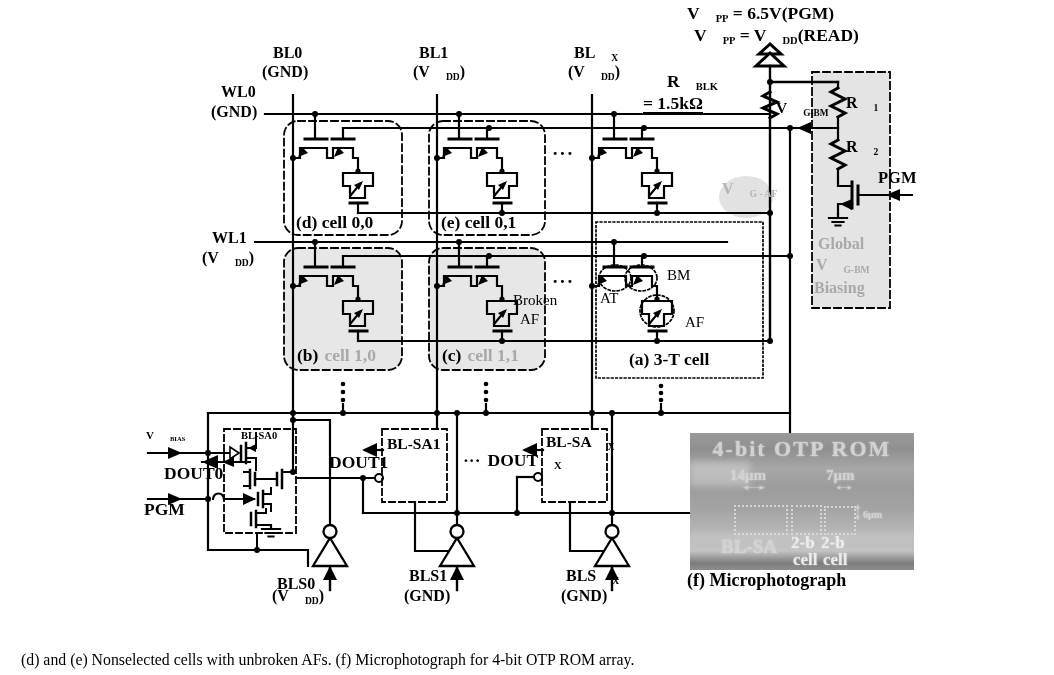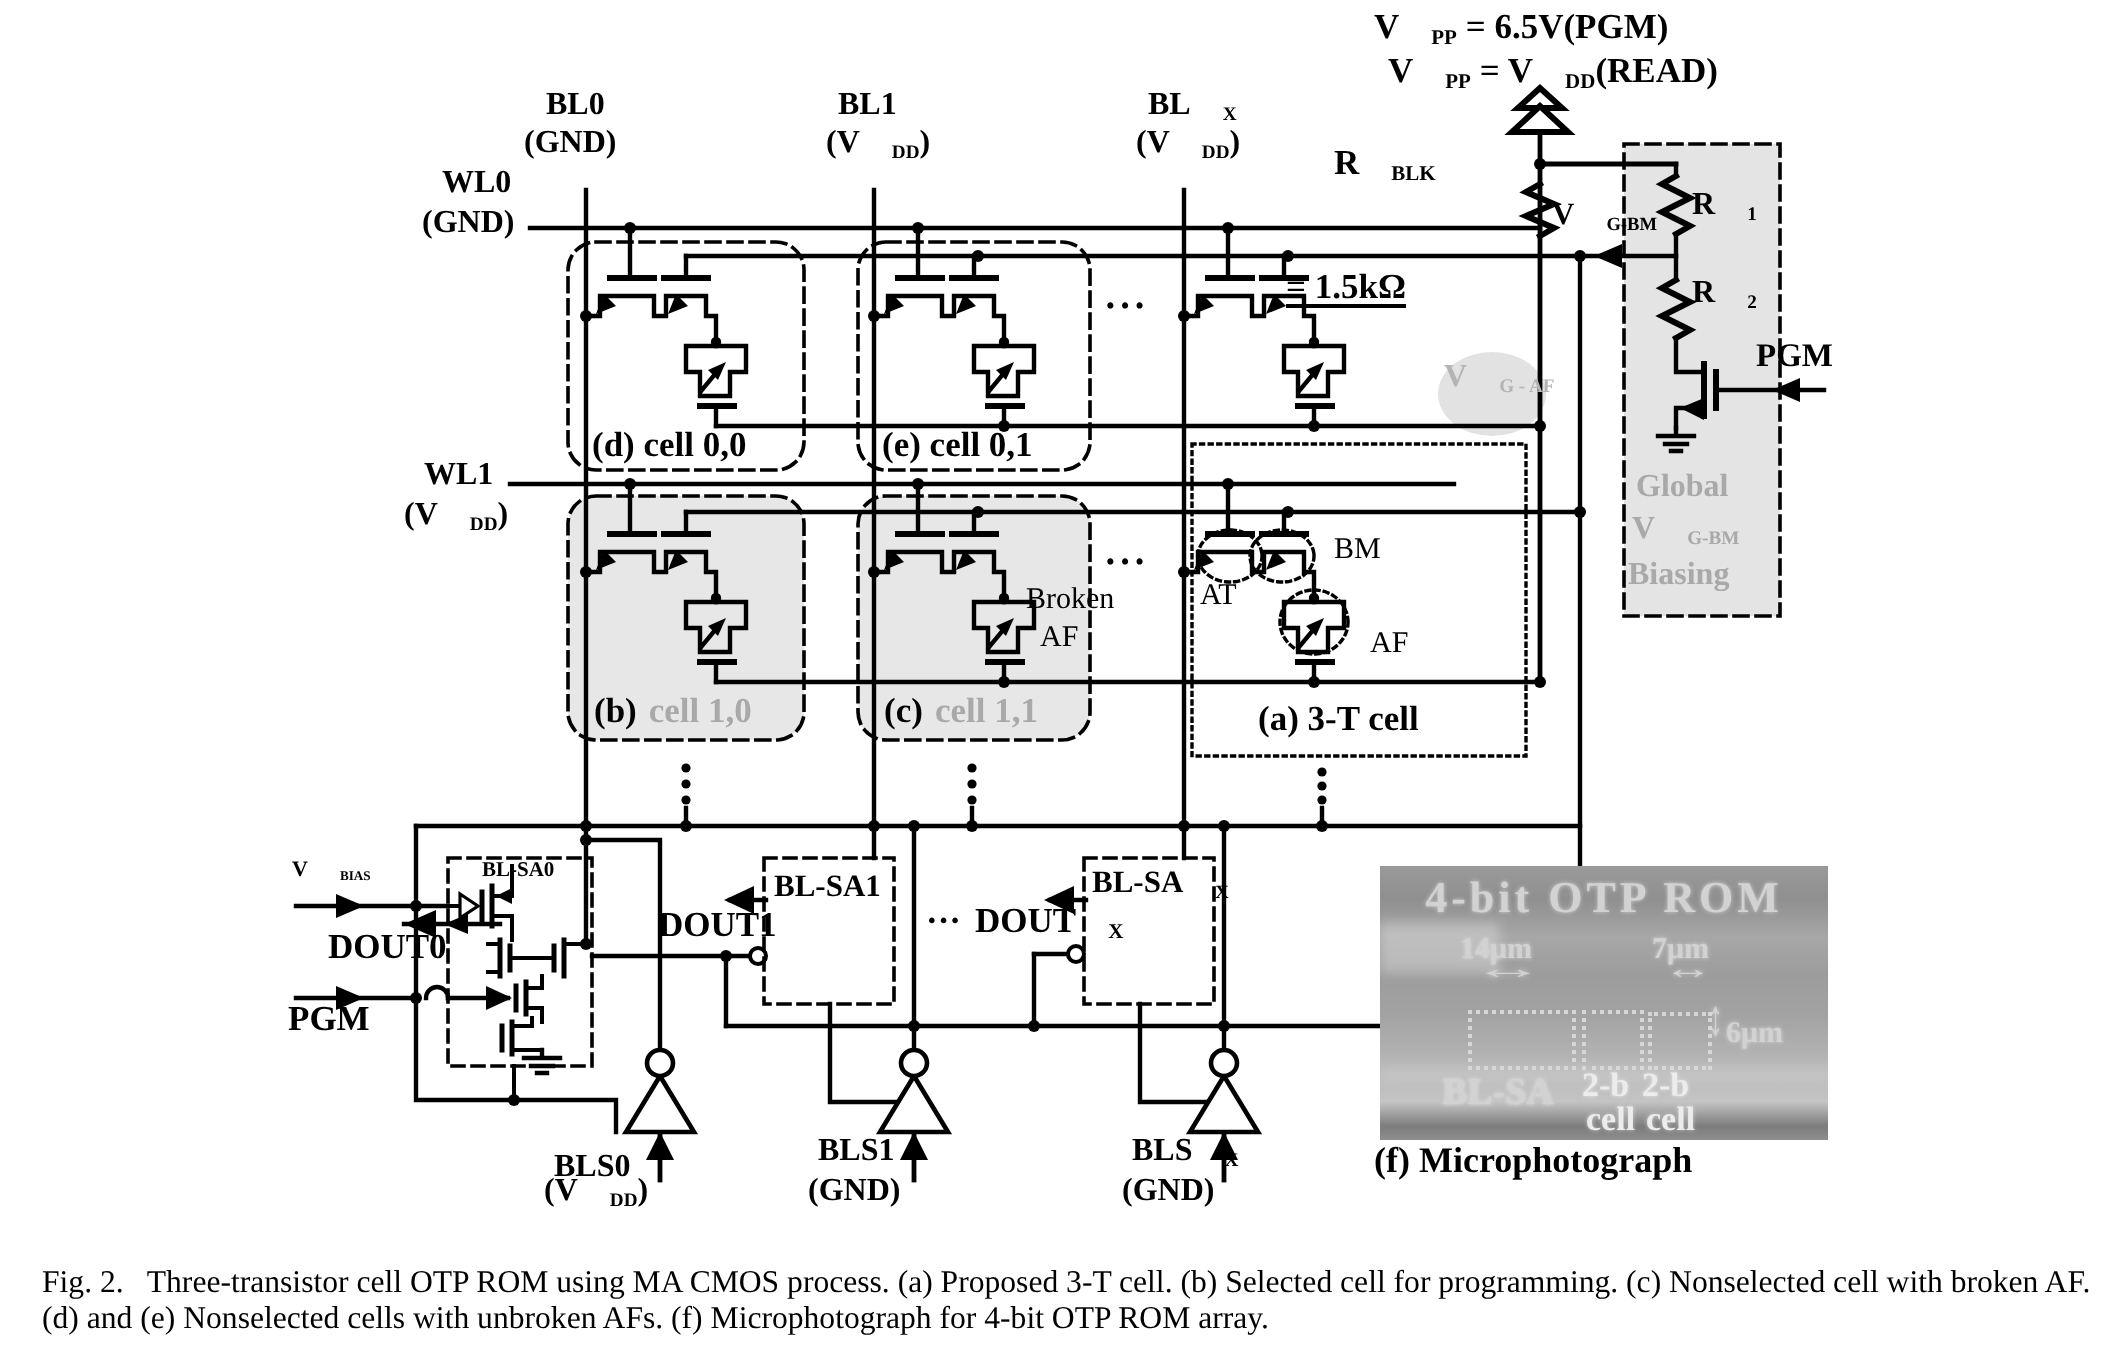--- a/index.html
+++ b/index.html
@@ -12,21 +12,21 @@
   html,body{margin:0;padding:0;background:#fff;}
   .fig{position:relative;width:1054px;height:675px;background:#fff;overflow:hidden;
        font-family:"Liberation Serif",serif;color:var(--ink);}
   svg{position:absolute;left:0;top:0;}
   .lbl{position:absolute;font-weight:bold;white-space:nowrap;line-height:1.04;font-size:16px;}
   .lbl sub{font-size:0.60em;vertical-align:-0.30em;padding-left:16px;}
   .n{font-weight:normal;}
   .big{font-size:17.5px;}
   .gray{color:var(--gray_text);}
   .lgray{color:#b4b4b4;}
-  .underline{border-bottom:2.2px solid var(--ink);padding-bottom:0px;margin-top:40px;}
+  .underline{border-bottom:2.2px solid var(--ink);padding-bottom:0px;}
   .dots3{font-size:19px;letter-spacing:1px;}
   .smallbox{font-size:10.5px;}
   
   .micro{position:absolute;left:690px;top:433px;width:224px;height:137px;
      background:linear-gradient(180deg,#9a9a9a 0%,#8f8f8f 12%,#a7a7a7 26%,#9c9c9c 40%,
         #a3a3a3 55%,#b6b6b6 72%,#c4c4c4 86%,#7c7c7c 95%,#8d8d8d 100%);
      overflow:hidden;}
   .micro .ph{position:absolute;color:var(--photo_text);font-weight:bold;white-space:nowrap;
      text-shadow:0 0 2px rgba(255,255,255,.55);}
   .micro .bright{color:#ececec;}
@@ -319,25 +319,24 @@
   <div class="stripe" style="left:0;top:100px;width:227px;height:8px;opacity:.5"></div>
   <div class="ph" style="left:0;right:0;top:3px;text-align:center;font-size:22px;letter-spacing:2px">4-bit OTP ROM</div>
   <div class="ph" style="left:40px;top:34px;font-size:15px">14μm</div>
   <div class="ph" style="left:36px;top:45px;width:56px;text-align:center;transform:scaleX(2.6);font-size:14px">↔</div>
   <div class="ph" style="left:136px;top:34px;font-size:15px">7μm</div>
   <div class="ph" style="left:134px;top:45px;width:40px;text-align:center;transform:scaleX(1.8);font-size:14px">↔</div>
   <div class="dotbox" style="left:44px;top:72px;width:50px;height:26px"></div>
   <div class="dotbox" style="left:101px;top:72px;width:27px;height:26px"></div>
   <div class="dotbox" style="left:134px;top:73px;width:28px;height:25px"></div>
   <div class="ph" style="left:164px;top:70px;font-size:15px;transform:scaleY(1.7)">↕</div>
-  <div class="ph" style="left:173px;top:76px;font-size:15px">6μm</div>
+  <div class="ph" style="left:173px;top:76px;font-size:10px">6μm</div>
   <div class="ph" style="left:31px;top:103px;font-size:19px">BL-SA</div>
   <div class="ph bright" style="left:101px;top:100px;font-size:17px">2-b</div>
   <div class="ph bright" style="left:131px;top:100px;font-size:17px">2-b</div>
   <div class="ph bright" style="left:103px;top:117px;font-size:17px">cell</div>
   <div class="ph bright" style="left:133px;top:117px;font-size:17px">cell</div>
 </div>
 <div class="lbl" style="left:687px;top:571px;font-size:18px">(f) Microphotograph</div>
 
-<div class="caption" style="top:633px">Fig. 2.   Three-transistor cell OTP ROM using MA CMOS process. (a) Proposed 3-T cell. (b) Selected cell for programming. (c) Nonselected cell with broken AF.</div>
 <div class="caption" style="top:651px">(d) and (e) Nonselected cells with unbroken AFs. (f) Microphotograph for 4-bit OTP ROM array.</div>
 
 </div>
 
 </body></html>

